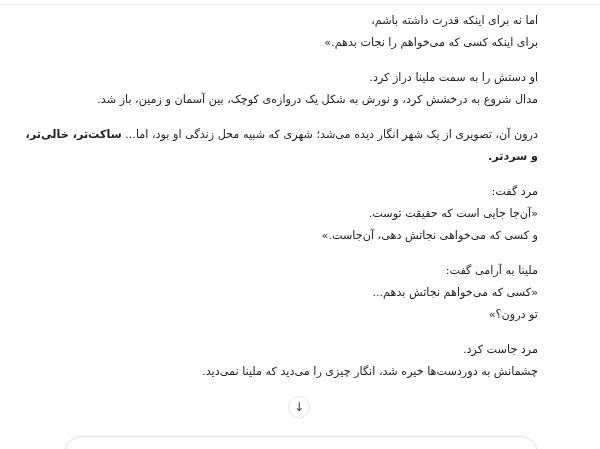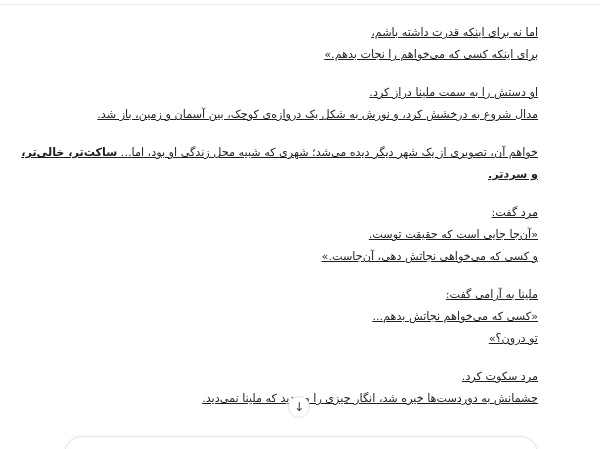--- a/index.html
+++ b/index.html
@@ -18,21 +18,21 @@
   .chat-area {
     position: absolute;
     right: 62px;
     top: 6px;
     width: 520px;
     direction: rtl;
     text-align: right;
     font-size: 11.2px;
     line-height: 22px;
   }
-  .para { margin: 16px 0 13px 0; text-decoration: underline; }
+  .para { margin: 4px 0 13px 0; }
   .line { display: block; white-space: nowrap; }
   .line.wrap { white-space: normal; }
   b { font-weight: bold; }
   .scroll-down {
     position: absolute;
     left: 288px; top: 396px;
     width: 22px; height: 22px;
     border-radius: 50%;
     background: #ffffff;
     border: 1px solid #e5e5e5;
@@ -61,34 +61,34 @@
     <span class="line">اما نه برای اینکه قدرت داشته باشم،</span>
     <span class="line">برای اینکه کسی که می‌خواهم را نجات بدهم.»</span>
   </p>
   <p class="para">
   </p>
   <p class="para">
     <span class="line">او دستش را به سمت ملینا دراز کرد.</span>
     <span class="line">مدال شروع به درخشش کرد، و نورش به شکل یک دروازه‌ی کوچک، بین آسمان و زمین، باز شد.</span>
   </p>
   <p class="para">
-    <span class="line wrap"><span>خواهم آن، تصویری از یک شهر دیگر دیده می‌شد؛ شهری که شبیه محل زندگی او بود، اما... </span><b>ساکت‌تر، خالی‌تر، و سردتر.</b></span>
+    <span class="line wrap"><span>درون آن، تصویری از یک شهر انگار دیده می‌شد؛ شهری که شبیه محل زندگی او بود، اما... </span><b>ساکت‌تر، خالی‌تر، و سردتر.</b></span>
   </p>
   <p class="para">
     <span class="line">مرد گفت:</span>
     <span class="line">«آن‌جا جایی است که حقیقت توست.</span>
     <span class="line">و کسی که می‌خواهی نجاتش دهی، آن‌جاست.»</span>
   </p>
   <p class="para">
     <span class="line">ملینا به آرامی گفت:</span>
     <span class="line">«کسی که می‌خواهم نجاتش بدهم...</span>
     <span class="line">تو درون؟»</span>
   </p>
   <p class="para">
-    <span class="line">مرد سکوت کرد.</span>
+    <span class="line">مرد جاست کرد.</span>
     <span class="line">چشمانش به دوردست‌ها خیره شد، انگار چیزی را می‌دید که ملینا نمی‌دید.</span>
   </p>
 </div>
 
 <div class="scroll-down">
   <span>↓</span>
 </div>
 
 <div class="composer"></div>
 

